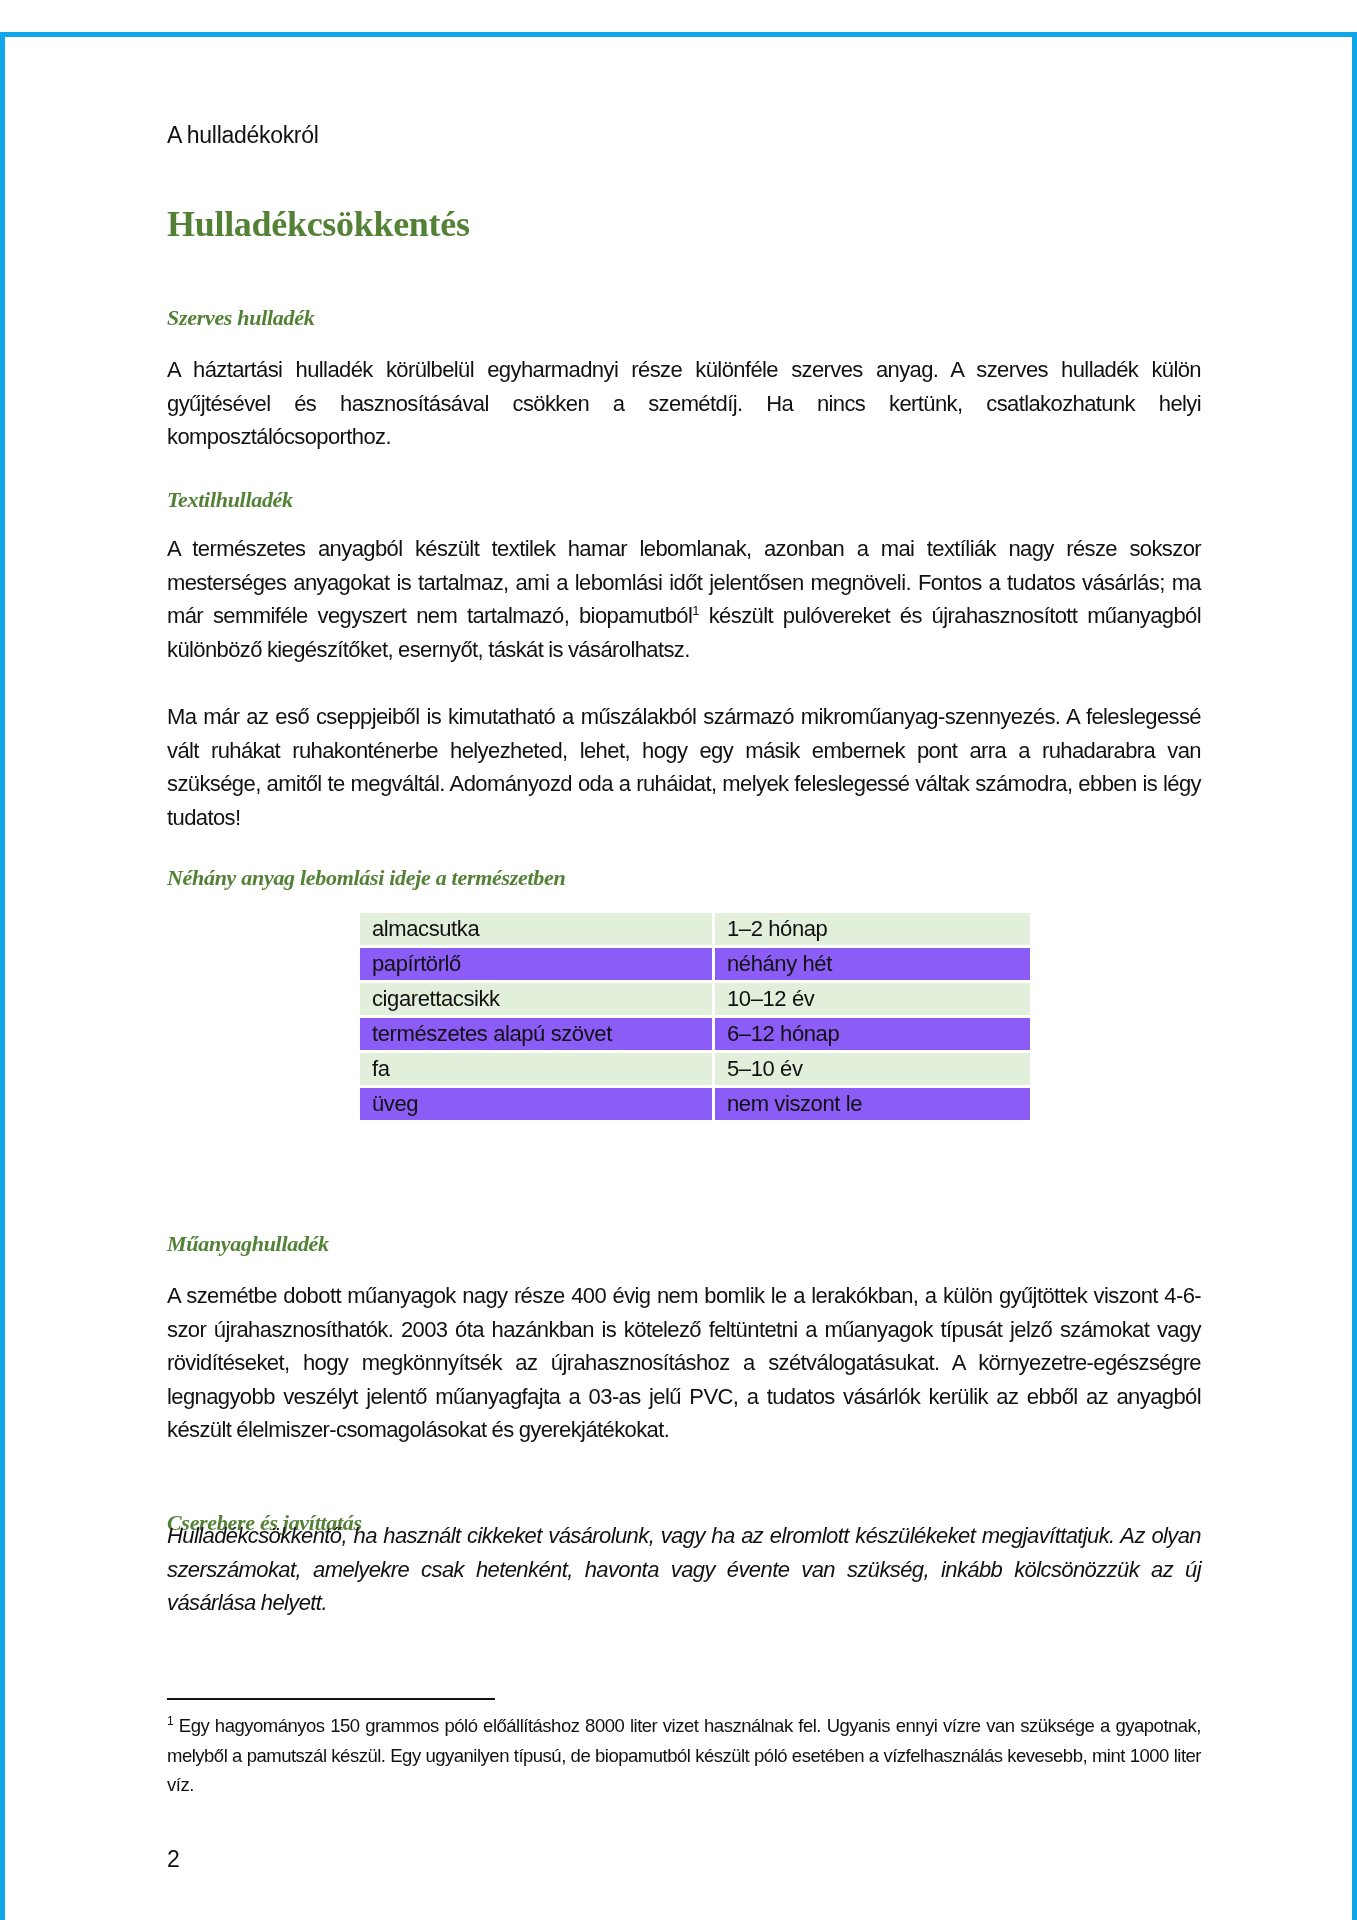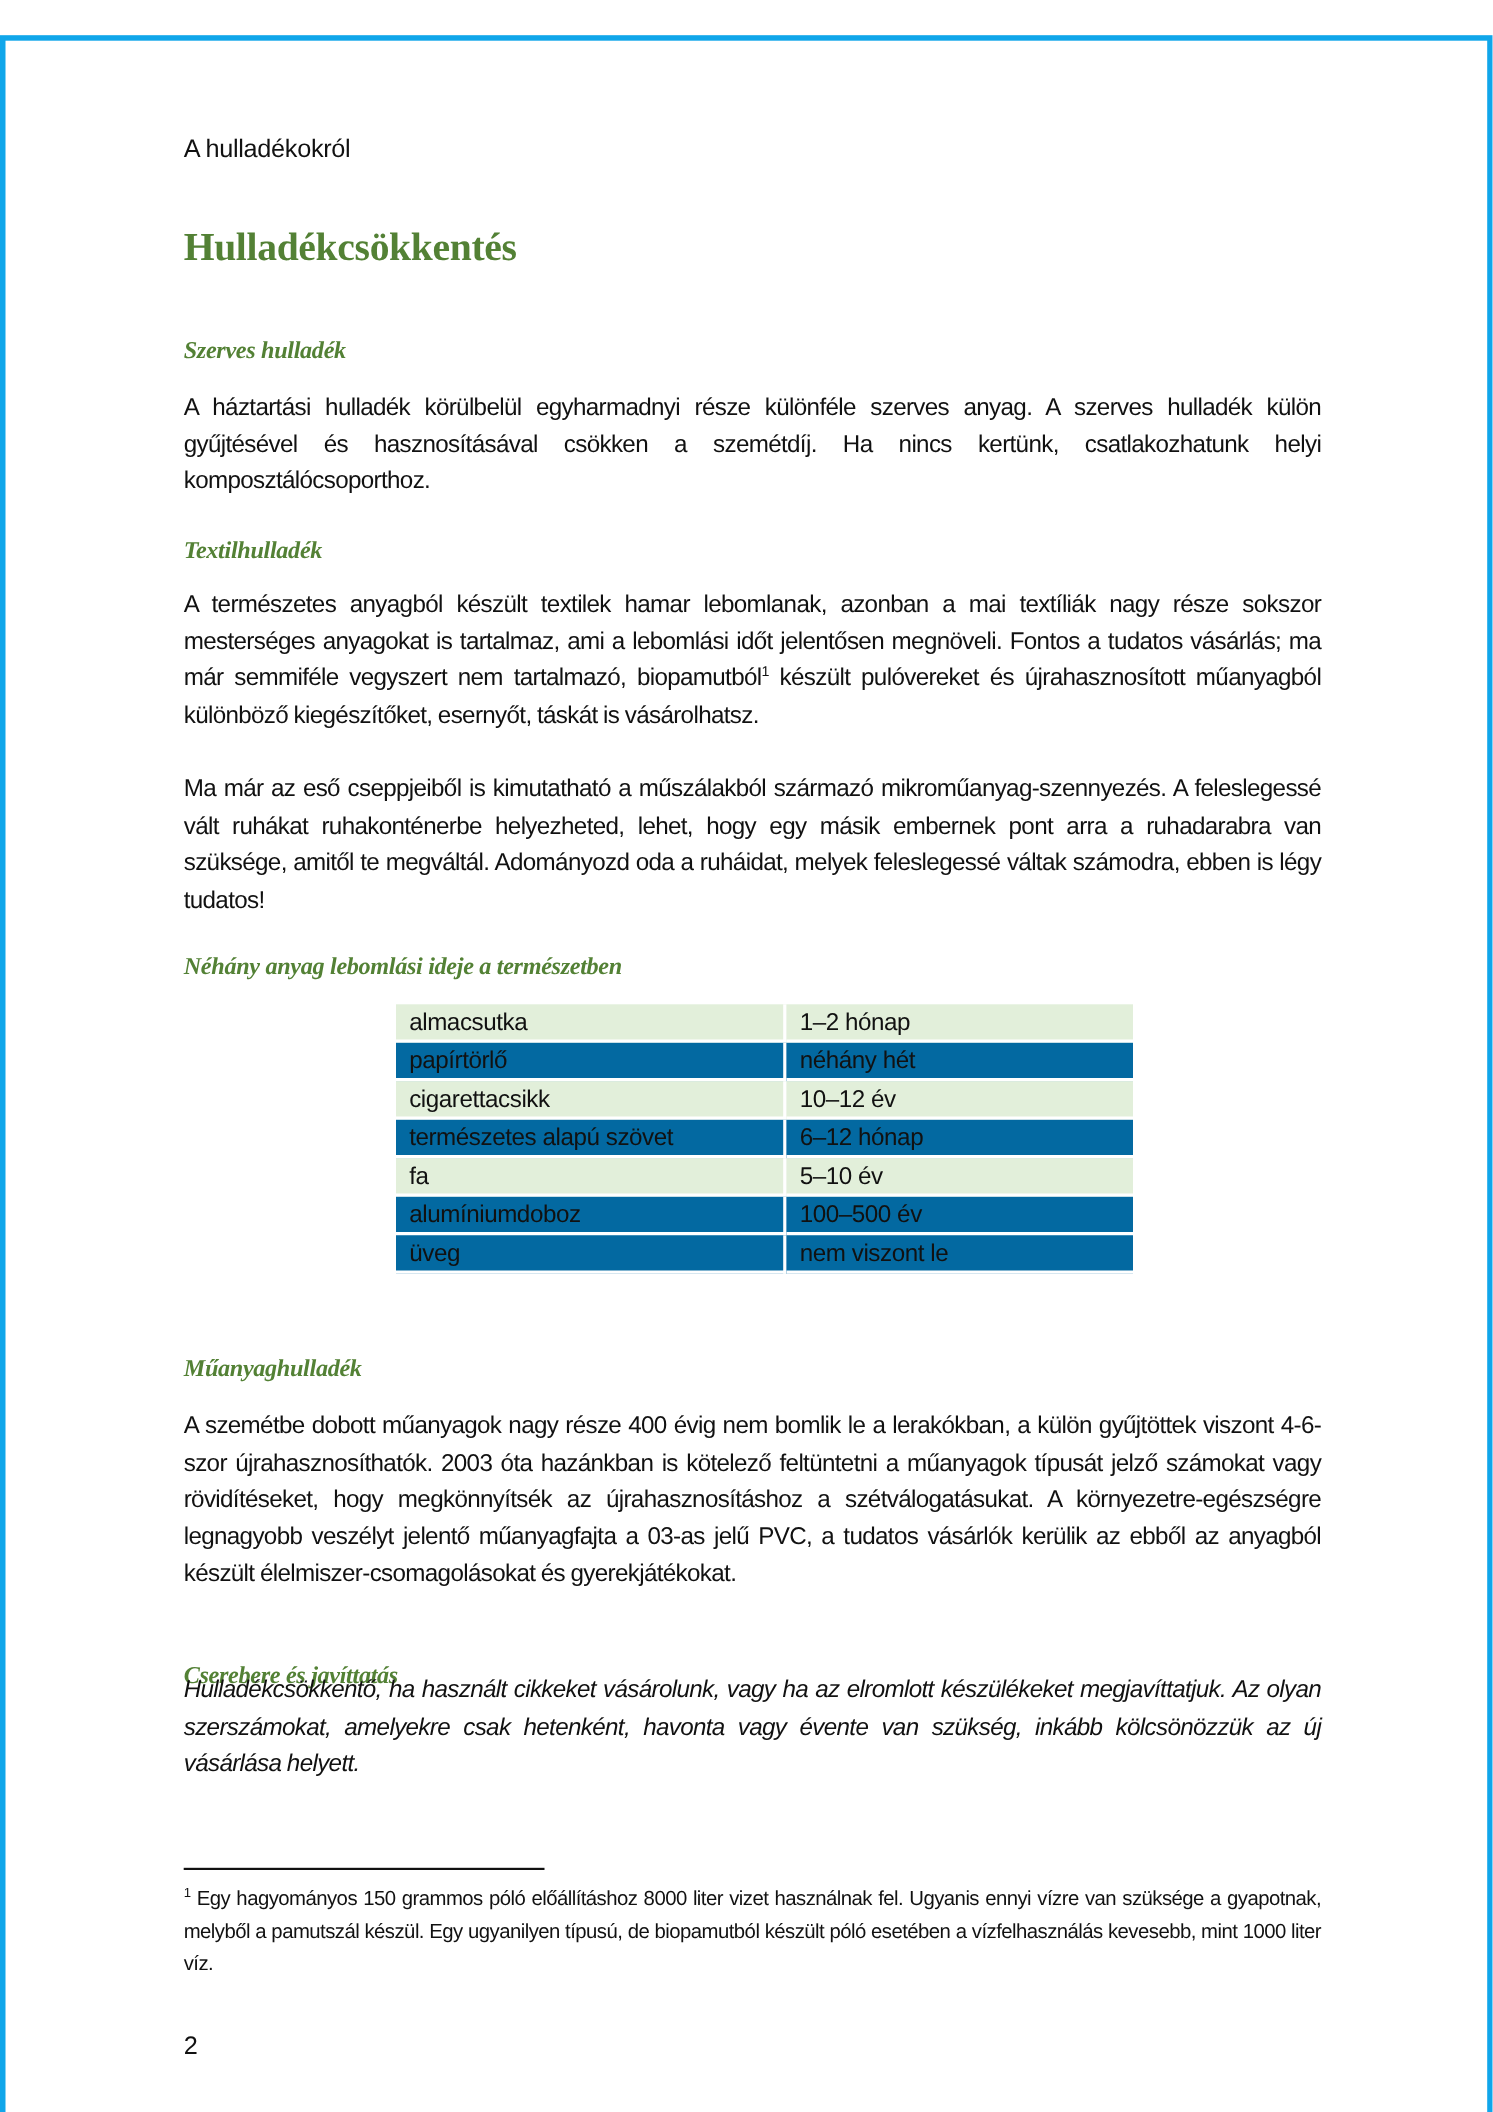--- a/index.html
+++ b/index.html
@@ -95,21 +95,21 @@
       line-height: 32px;
       border-bottom: 3px solid #ffffff;
       vertical-align: middle;
       box-sizing: border-box;
     }
     .decay-table td.col-material {
       width: 355px;
       border-right: 3px solid #ffffff;
     }
     .decay-table tr.row-light td { background: #e2efda; }
-    .decay-table tr.row-dark td { background: #0369a1; }
+    .decay-table tr.row-dark td { background: #8b5cf6; }
     .footnote-rule {
       position: absolute;
       left: 0;
       top: 1661px;
       width: 328px;
       height: 2px;
       background: #111111;
     }
     .footnote {
       position: absolute;
@@ -170,24 +170,20 @@
         </tr>
         <tr class="row-dark">
           <td class="col-material">természetes alapú szövet</td>
           <td>6–12 hónap</td>
         </tr>
         <tr class="row-light">
           <td class="col-material">fa</td>
           <td>5–10 év</td>
         </tr>
         <tr class="row-dark">
-          <td class="col-material">alumíniumdoboz</td>
-          <td>100–500 év</td>
-        </tr>
-        <tr class="row-dark">
           <td class="col-material">üveg</td>
           <td>nem viszont le</td>
         </tr>
       </tbody>
     </table>
 
     <h2 class="section-title" style="top:1188px;">Műanyaghulladék</h2>
     <p class="para" style="top:1242px;">A szemétbe dobott műanyagok nagy része 400 évig nem bomlik le a lerakókban, a külön gyűj­töttek viszont 4-6-szor újrahasznosíthatók. 2003 óta hazánkban is kötelező feltüntetni a mű­anyagok típusát jelző számokat vagy rövidítéseket, hogy megkönnyítsék az újrahasznosításhoz a szétválogatásukat. A környezetre-egészségre legnagyobb veszélyt jelentő műanyagfajta a 03-as jelű PVC, a tudatos vásárlók kerülik az ebből az anyagból készült élelmiszer-csomagolá­sokat és gyerekjátékokat.</p>
 
     <h2 class="section-title" style="top:1467px;">Cserebere és javíttatás</h2>

